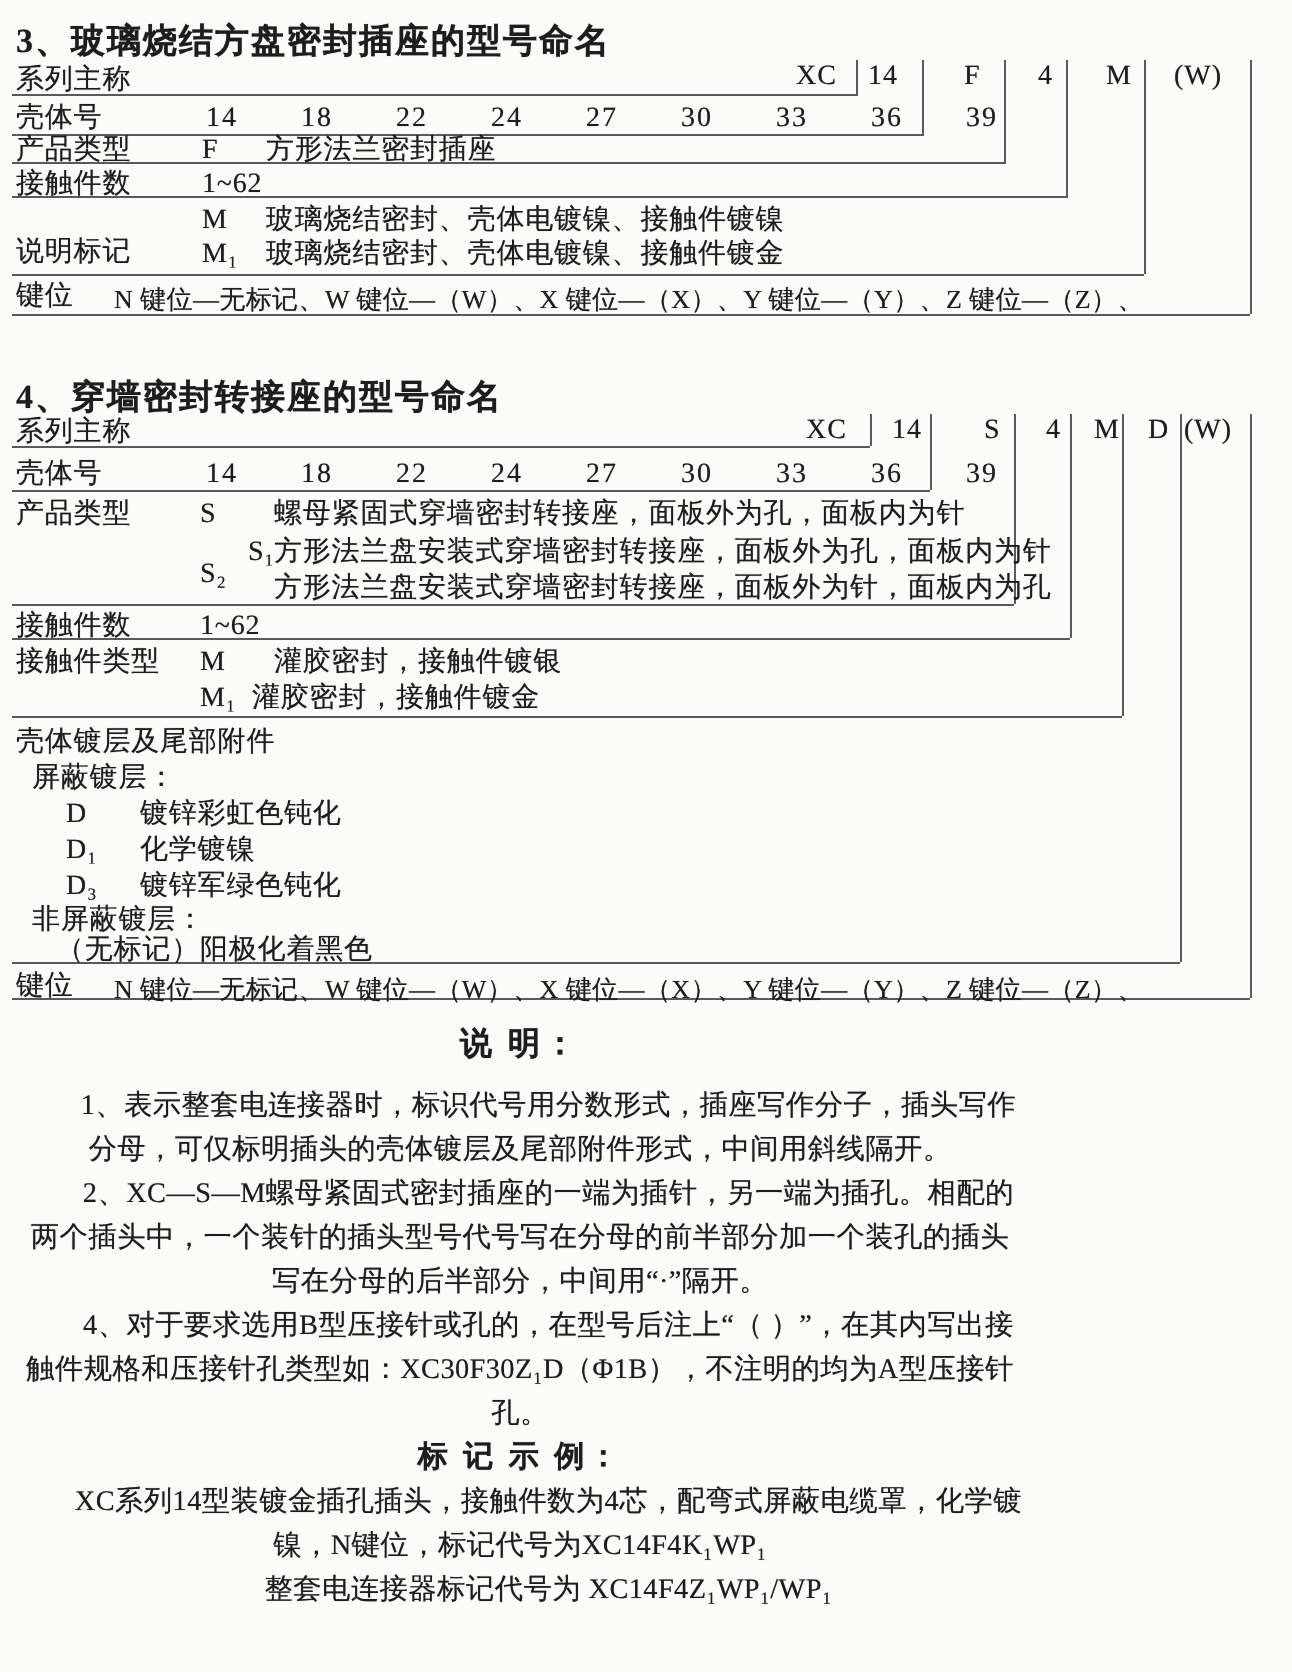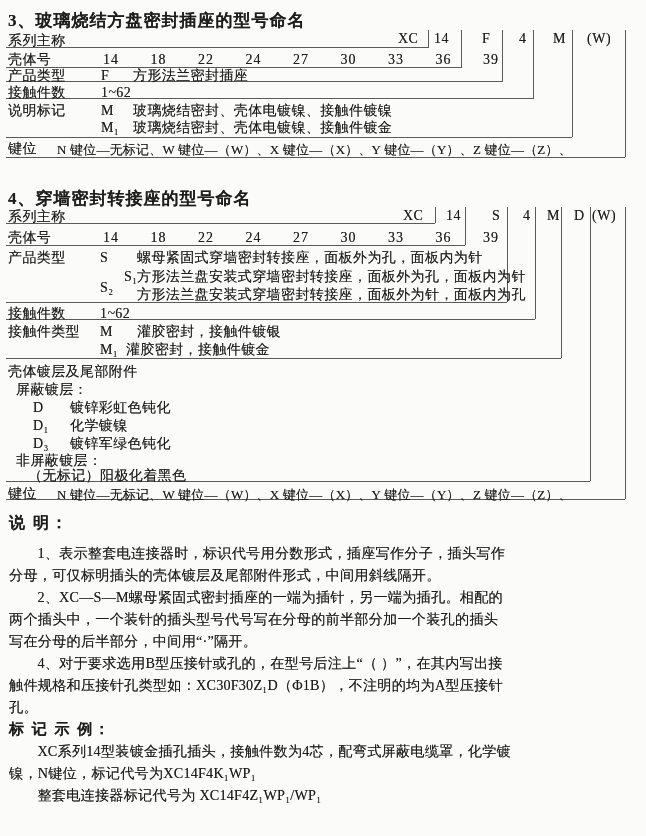--- a/index.html
+++ b/index.html
@@ -14,21 +14,21 @@
   }
   #page{position:relative;width:646px;height:836px;}
   .t{position:absolute;white-space:nowrap;font-size:14px;line-height:14px;letter-spacing:.4px;}
   .lbl{font-size:14px;}
   .code{font-size:14px;letter-spacing:.5px;}
   .h{position:absolute;height:0;border-top:1px solid #5a5a5a;}
   .v{position:absolute;width:0;border-left:1px solid #5a5a5a;}
   .sec-title{position:absolute;font-size:17px;font-weight:bold;letter-spacing:1px;white-space:nowrap;}
   .nums{word-spacing:27px;letter-spacing:1px;}
   .keyline{font-size:13px;letter-spacing:.2px;}
-  #notes{position:absolute;left:0;top:507px;width:520px;padding:0 9px;box-sizing:border-box;}
+  #notes{position:absolute;left:0;top:507px;width:520px;padding:0 9px;box-sizing:border-box;text-align:center;}
   #notes .nh{font-size:16px;font-weight:bold;letter-spacing:2px;margin:4px 0 7px 0;line-height:24px;}
   #notes p{margin:0;font-size:14.2px;line-height:22px;text-indent:2em;letter-spacing:.2px;}
   #notes .eh{font-size:15px;font-weight:bold;letter-spacing:2px;line-height:22px;margin:0;text-indent:0;}
 </style>
 </head>
 <body>
 
 <div id="page">
 
   <div class="sec-title" style="left:8px;top:9px;">3、玻璃烧结方盘密封插座的型号命名</div>
@@ -55,21 +55,21 @@
   <div class="h" style="left:6px;top:157px;width:619px;"></div>
 
   <span class="t lbl" style="left:8px;top:34px;">系列主称</span>
   <span class="t lbl" style="left:8px;top:53px;">壳体号</span>
   <span class="t nums" style="left:103px;top:53px;">14 18 22 24 27 30 33 36 39</span>
   <span class="t lbl" style="left:8px;top:69px;">产品类型</span>
   <span class="t" style="left:101px;top:69px;">F</span>
   <span class="t" style="left:133px;top:69px;">方形法兰密封插座</span>
   <span class="t lbl" style="left:8px;top:86px;">接触件数</span>
   <span class="t" style="left:101px;top:86px;">1~62</span>
-  <span class="t lbl" style="left:8px;top:104px;">说明标记</span>
+  <span class="t lbl" style="left:8px;top:120px;">说明标记</span>
   <span class="t" style="left:101px;top:104px;">M</span>
   <span class="t" style="left:133px;top:104px;">玻璃烧结密封、壳体电镀镍、接触件镀镍</span>
   <span class="t" style="left:101px;top:121px;">M₁</span>
   <span class="t" style="left:133px;top:121px;">玻璃烧结密封、壳体电镀镍、接触件镀金</span>
   <span class="t lbl" style="left:8px;top:142px;">键位</span>
   <span class="t keyline" style="left:57px;top:143px;">N 键位—无标记、W 键位—（W）、X 键位—（X）、Y 键位—（Y）、Z 键位—（Z）、</span>
 
   <div class="sec-title" style="left:8px;top:187px;">4、穿墙密封转接座的型号命名</div>
 
   <span class="t code" style="left:403px;top:209px;">XC</span>

